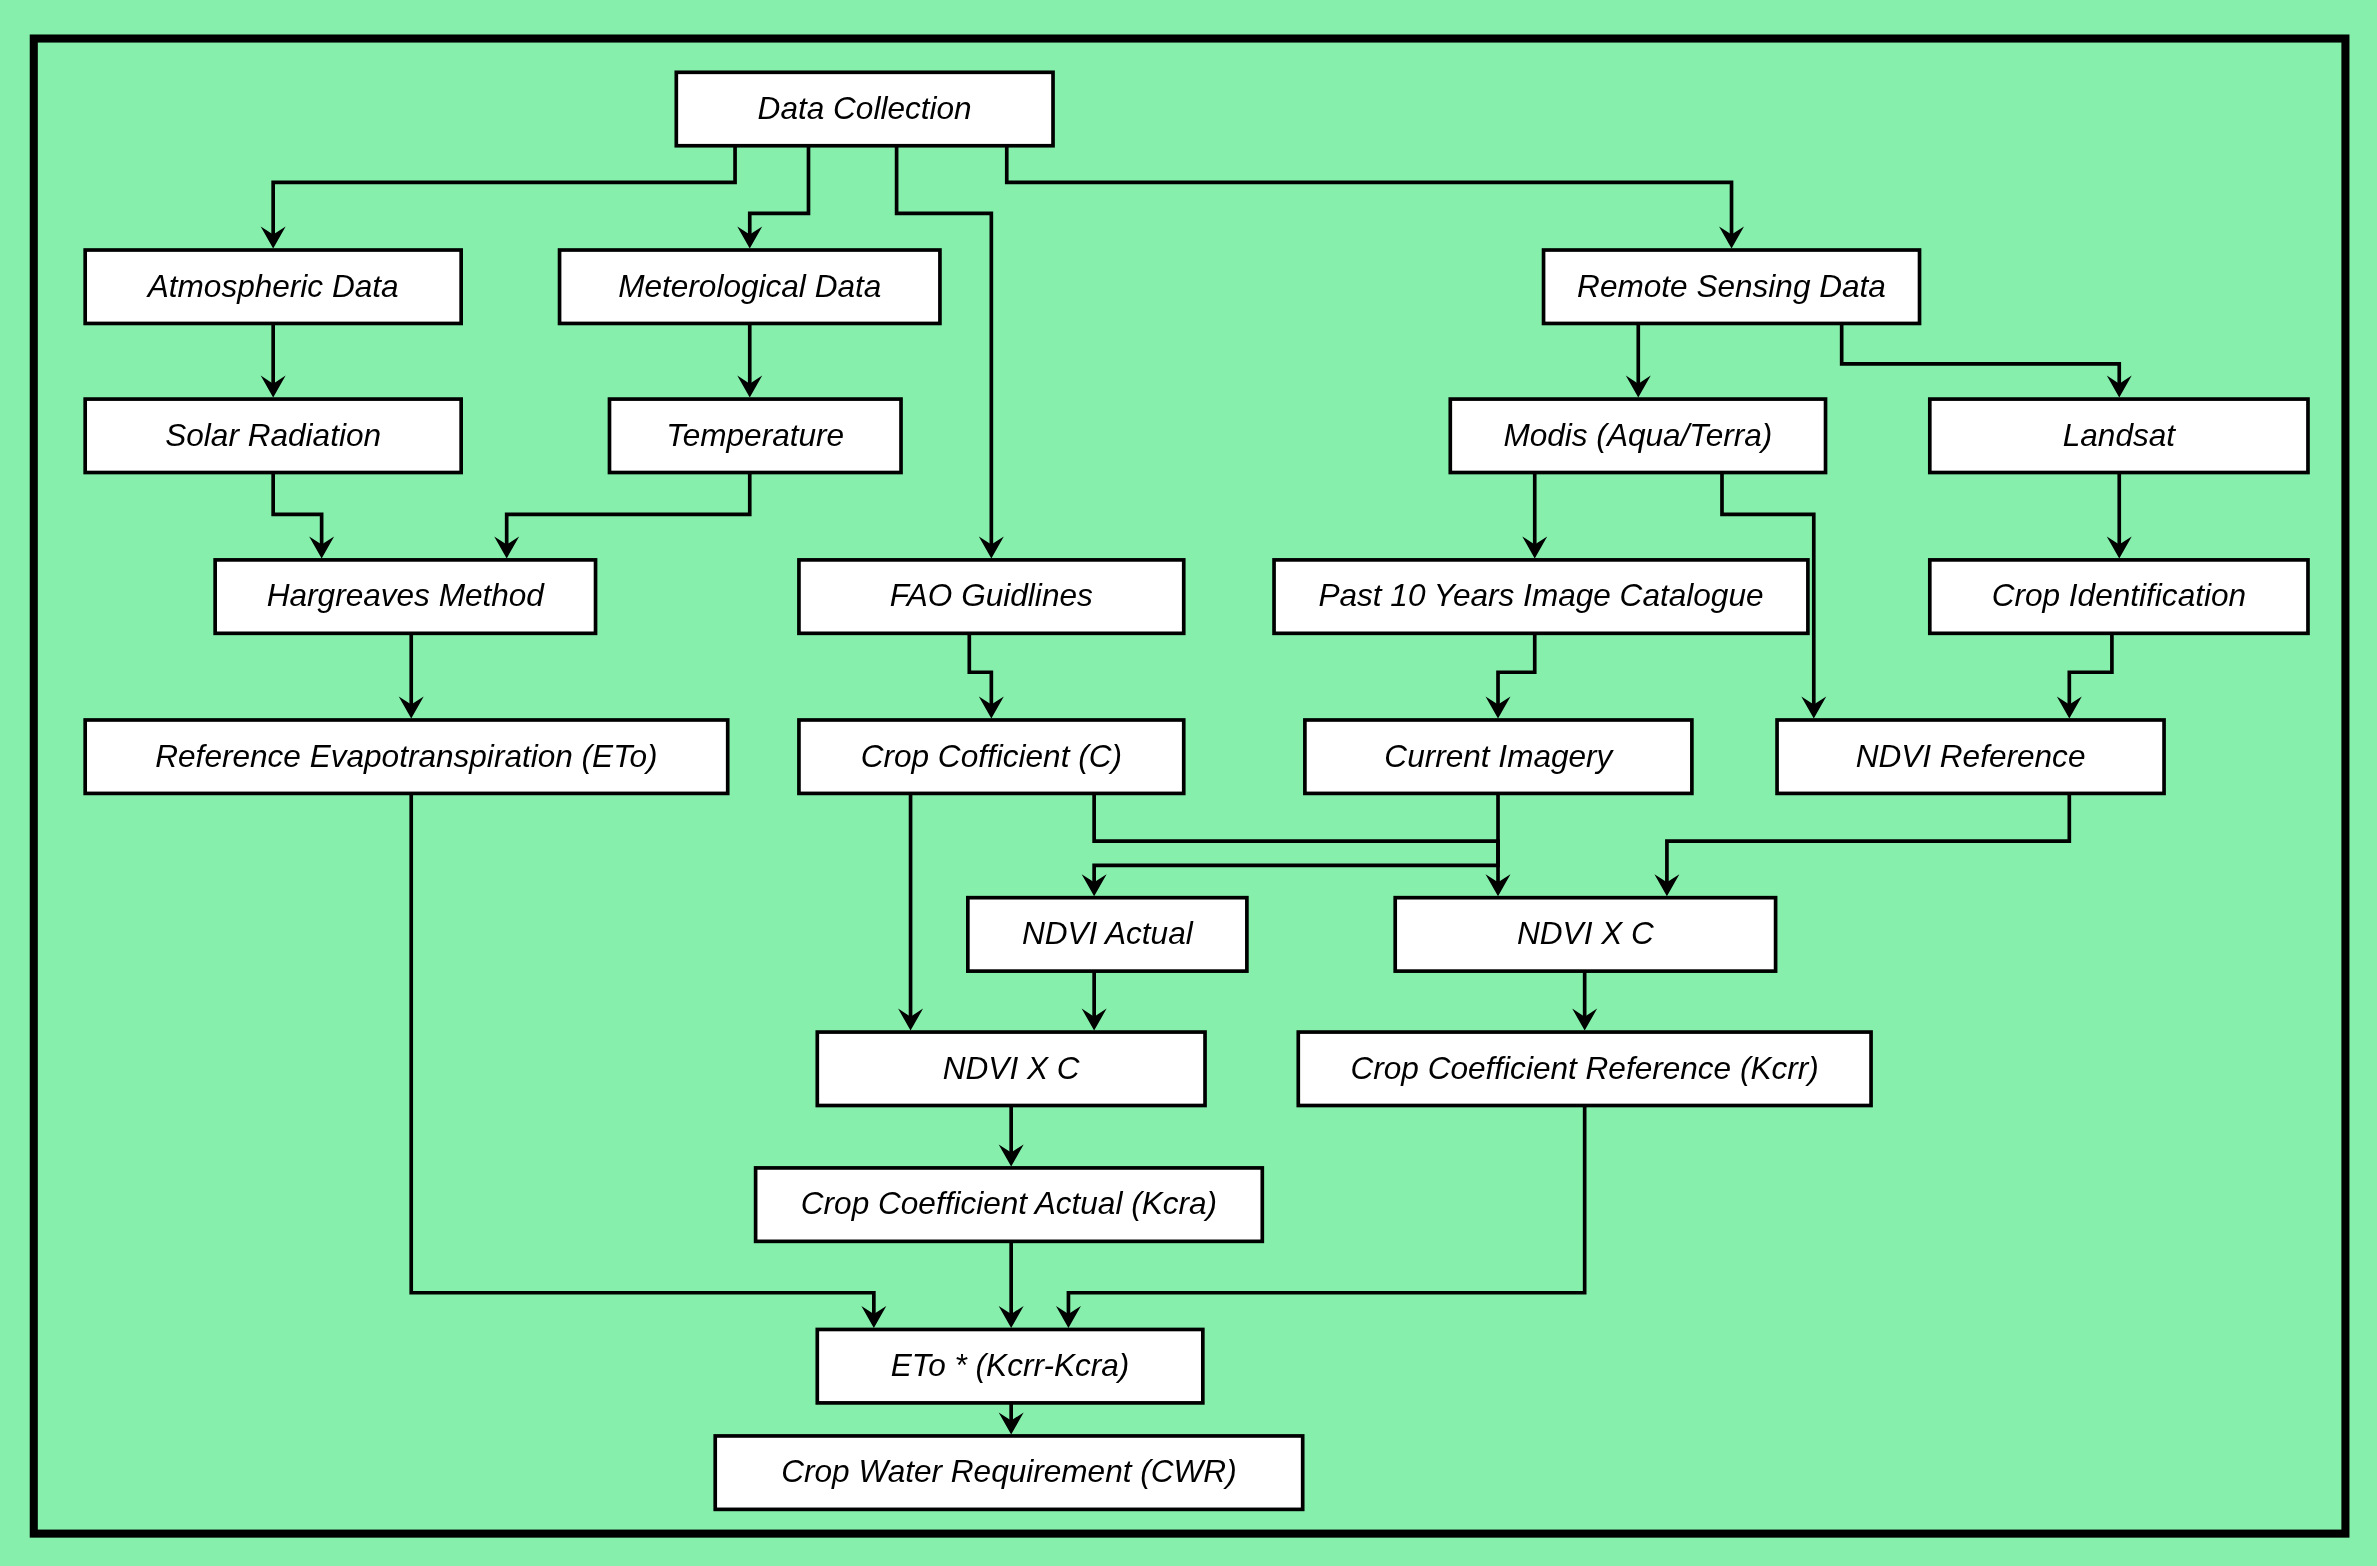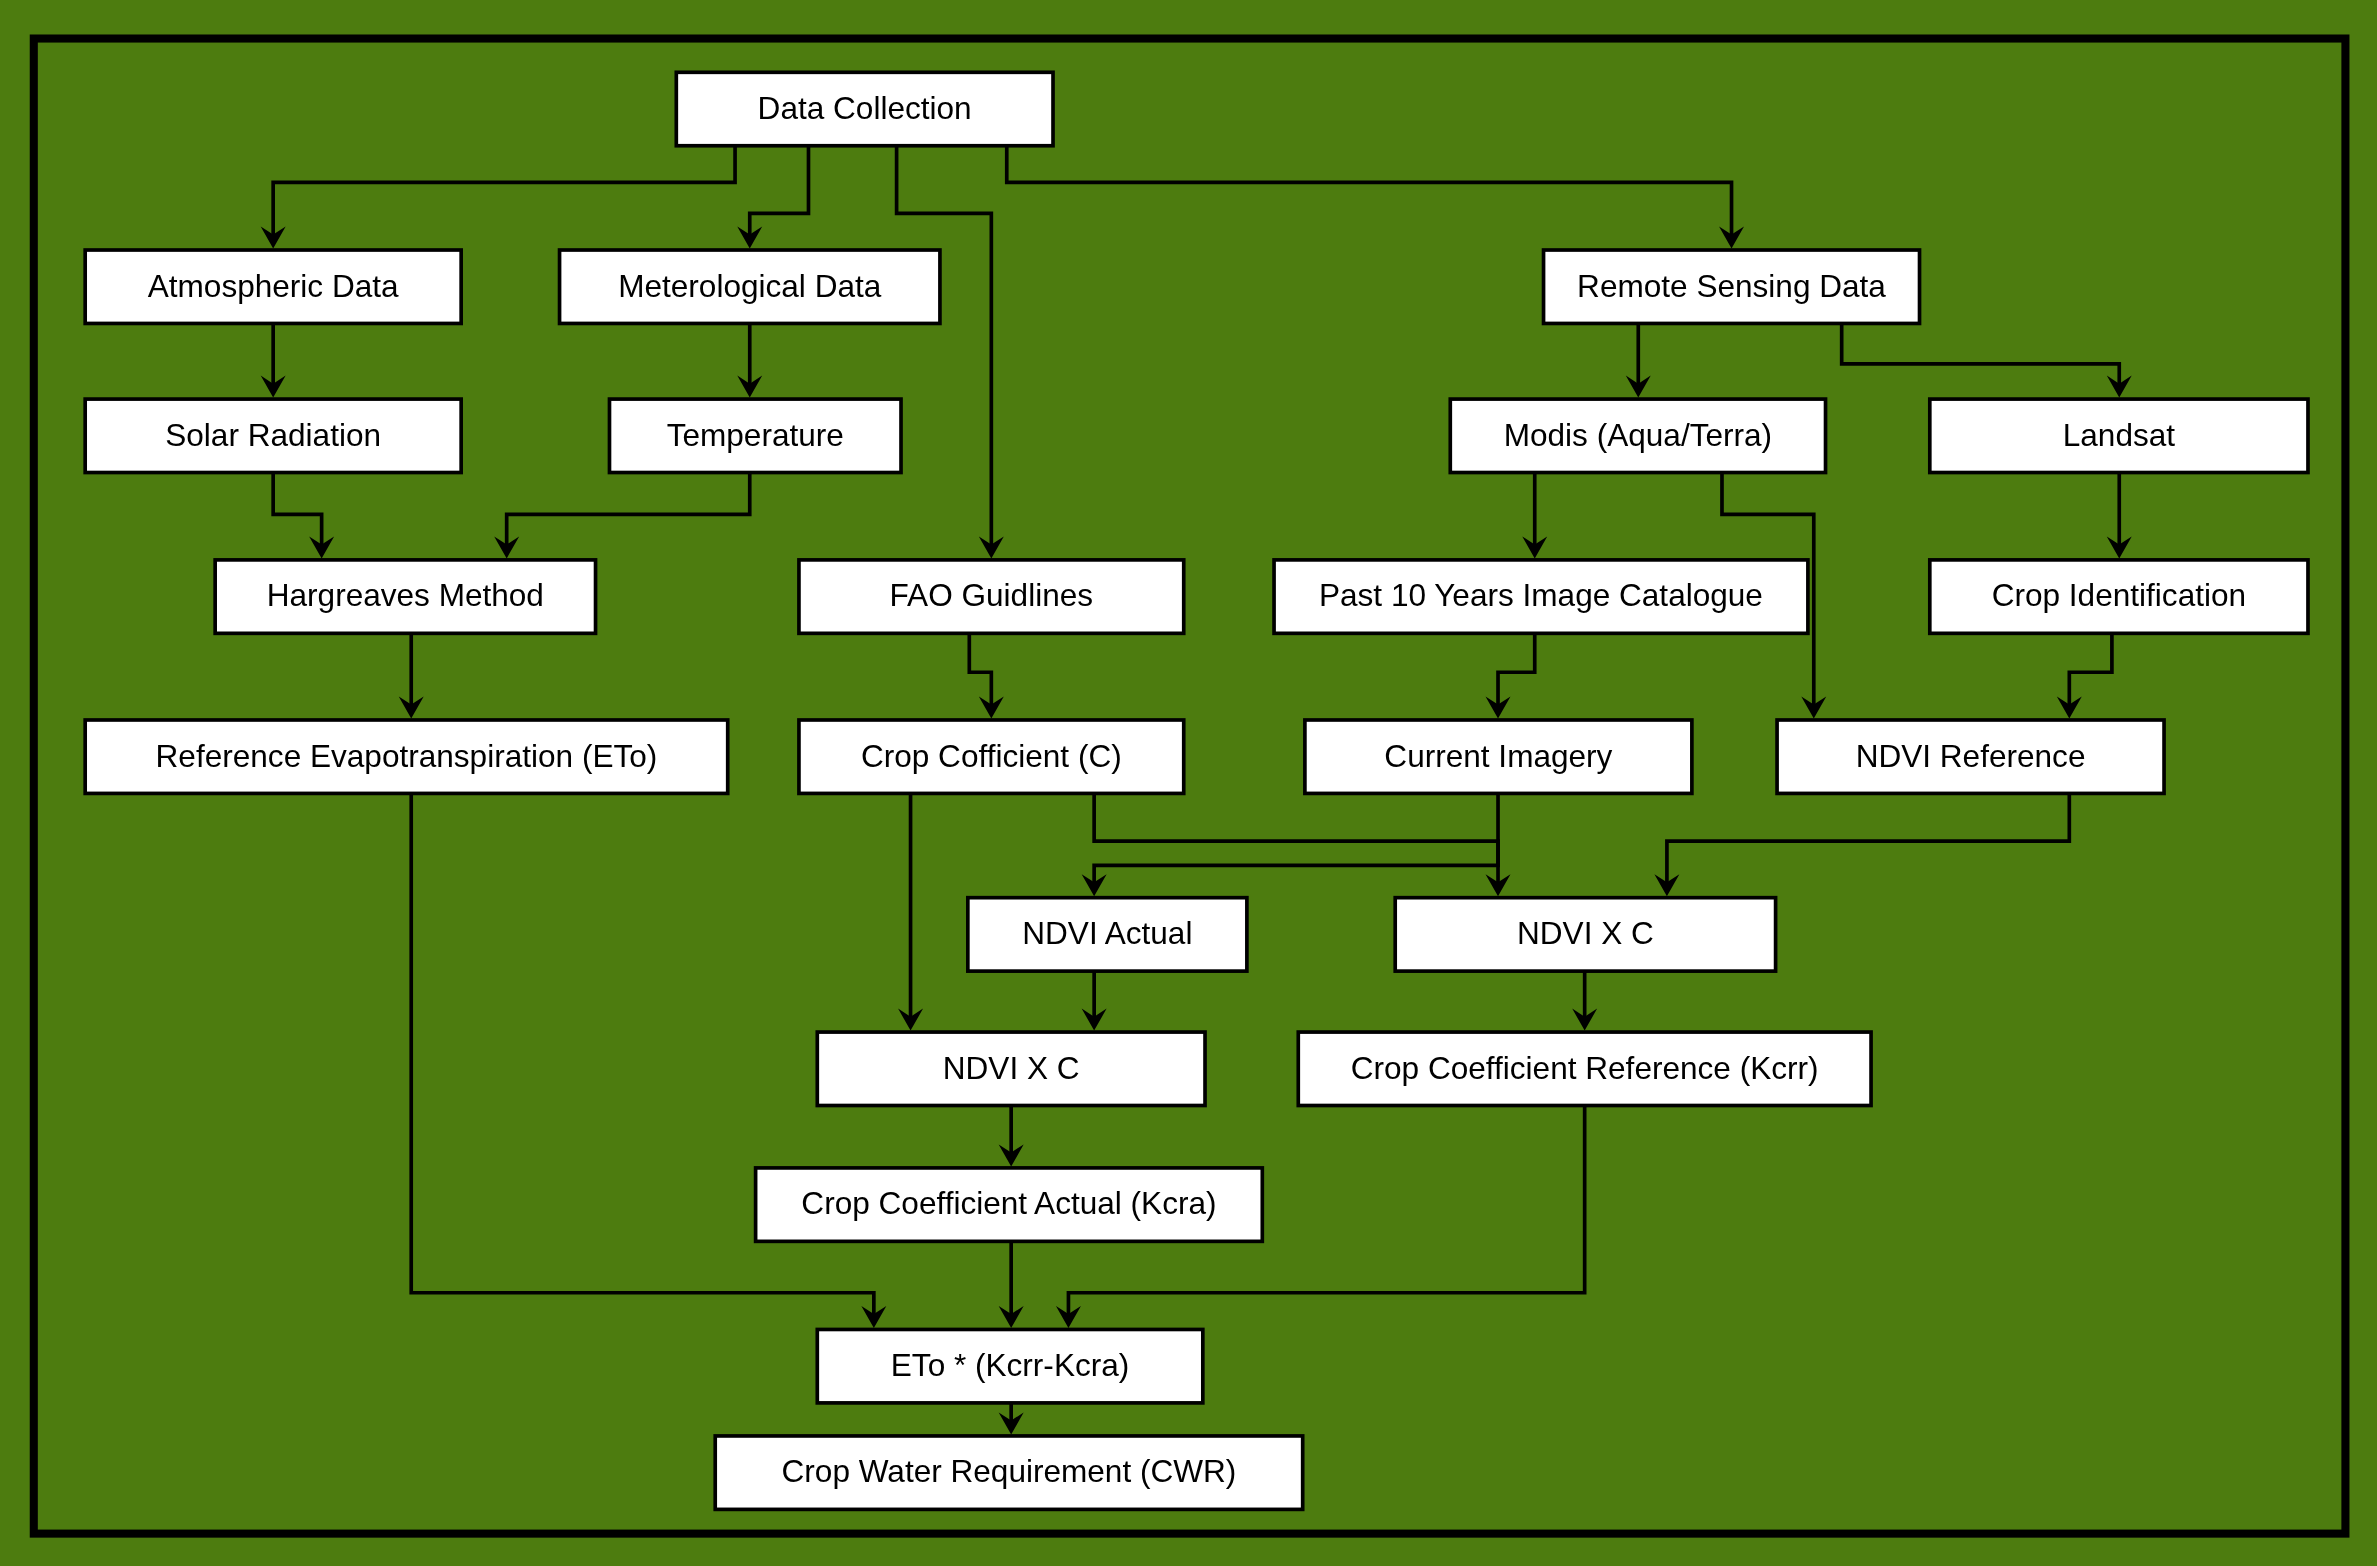--- a/index.html
+++ b/index.html
@@ -7,22 +7,23 @@
     padding: 0;
     background: #ffffff;
   }
   body {
     font-family: "Liberation Sans", sans-serif;
   }
   #canvas-wrap {
     position: relative;
     width: 2377px;
     height: 1567px;
-    background: #4d7c0f;
+    background: #86efac;
     overflow: hidden;
+    font-style: italic;
   }
   svg#flow {
     display: block;
     width: 2377px;
     height: 1567px;
   }
   .node-rect {
     fill: #ffffff;
     stroke: #000000;
     stroke-width: 5;

